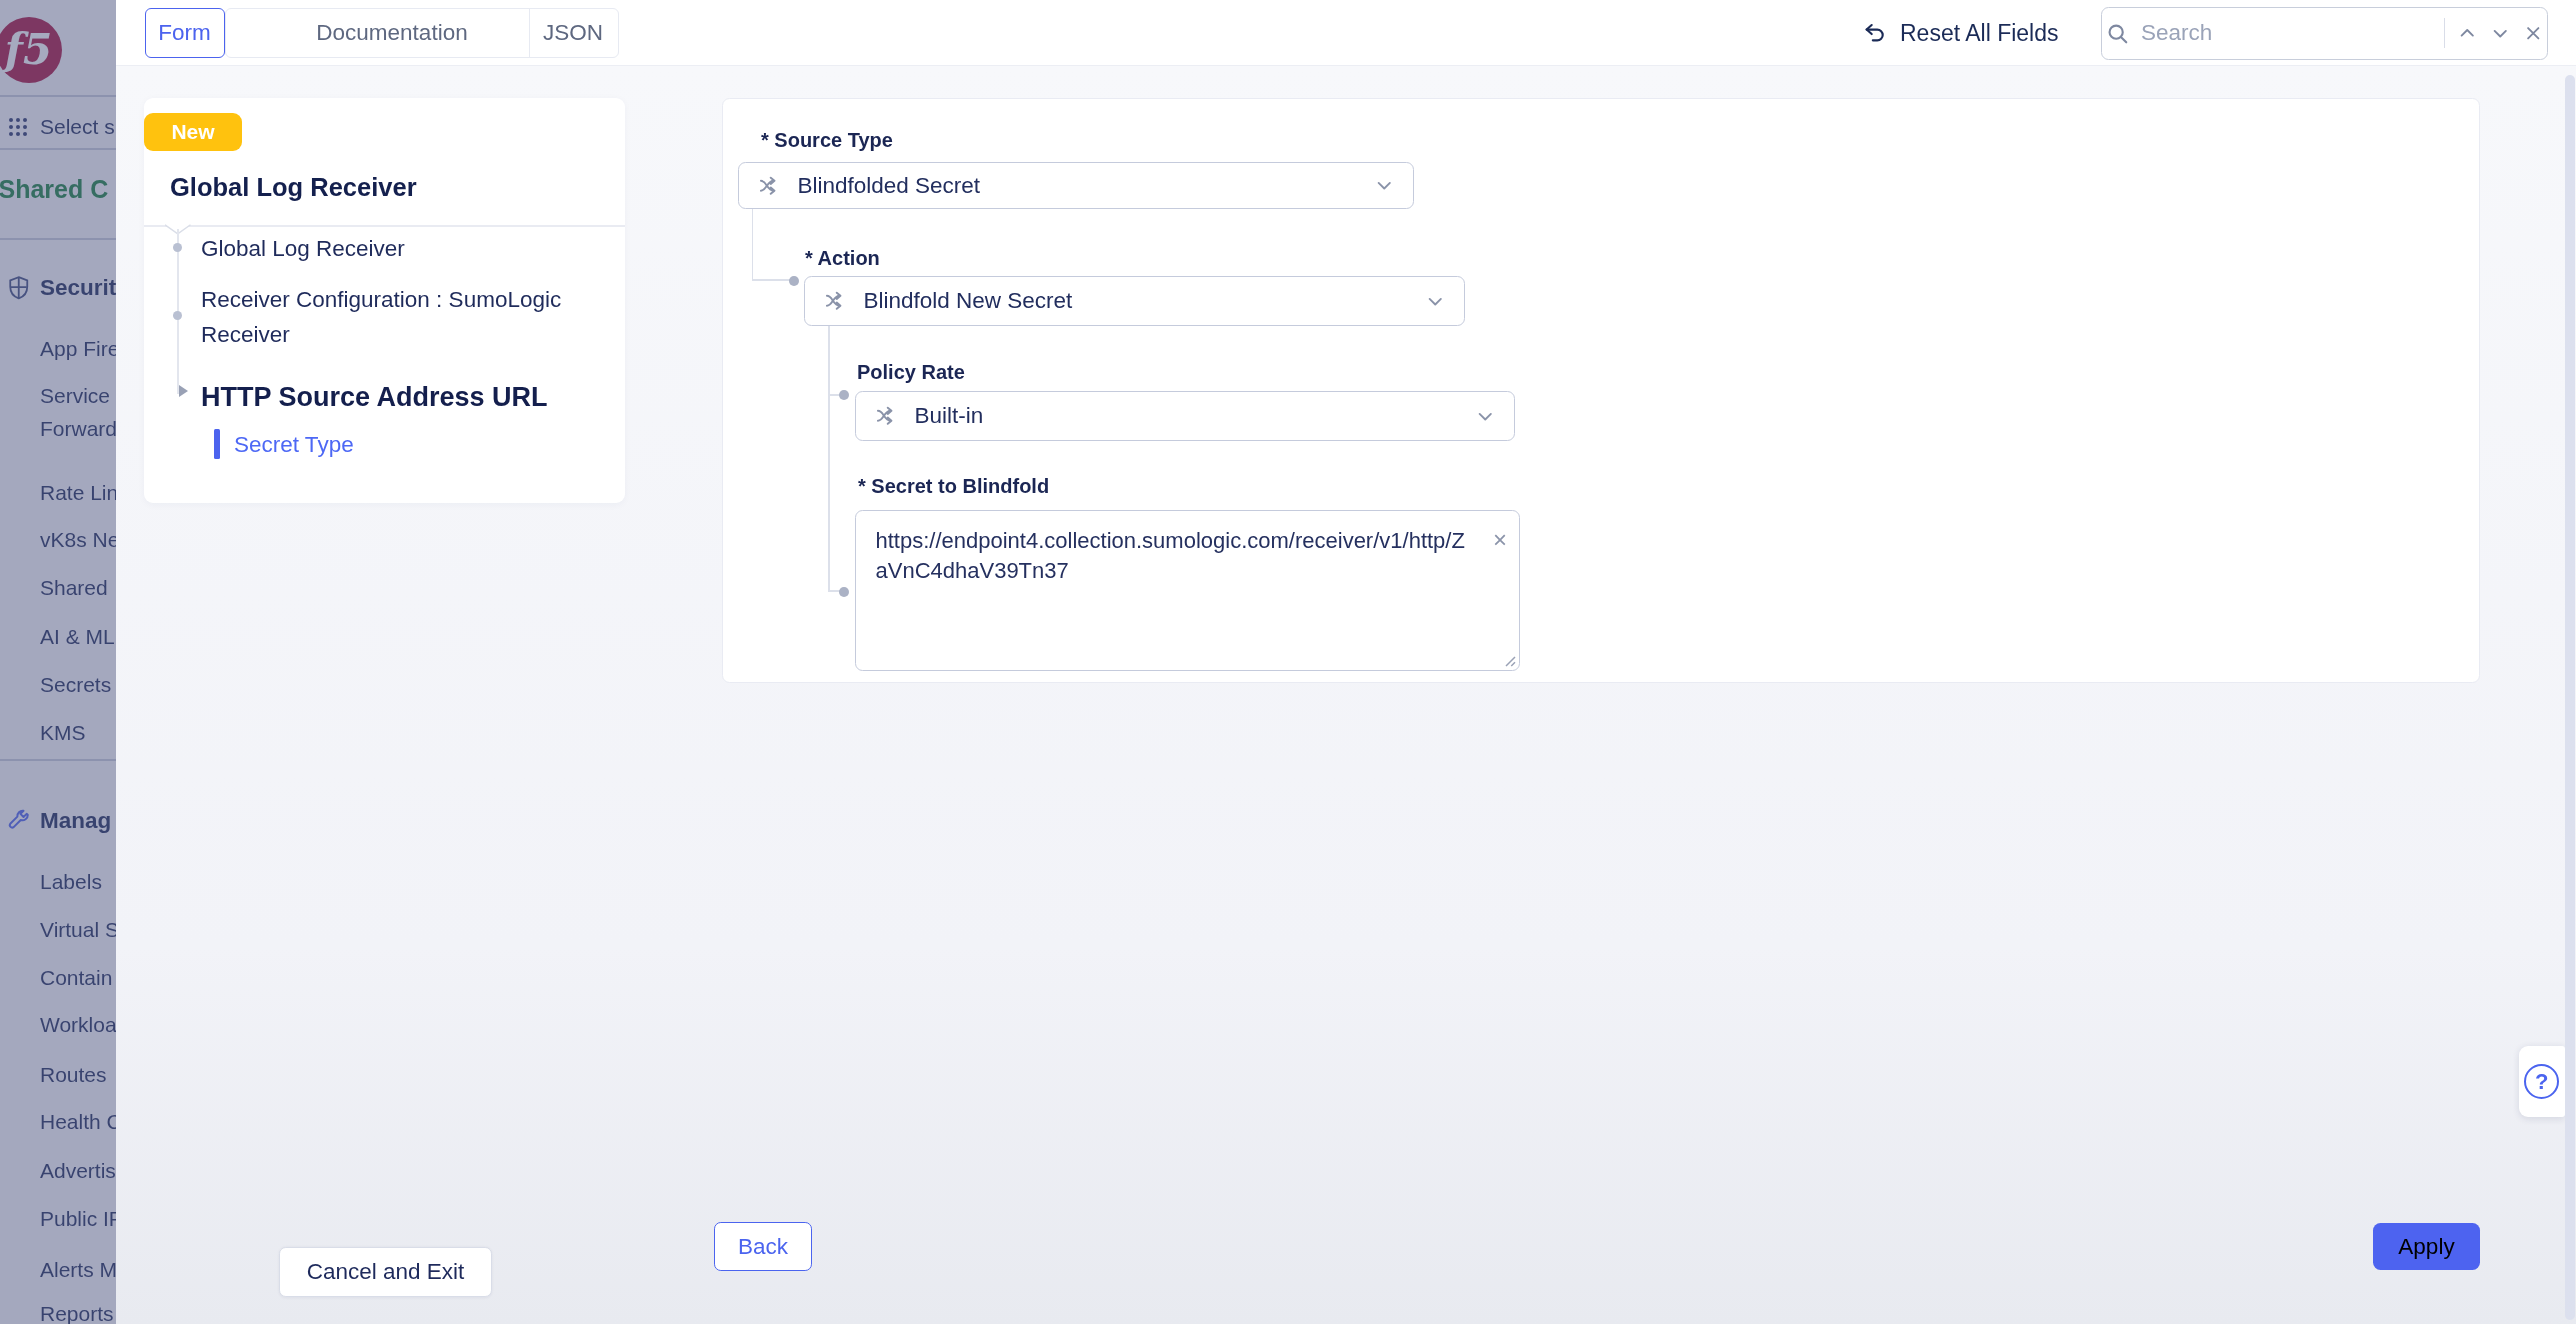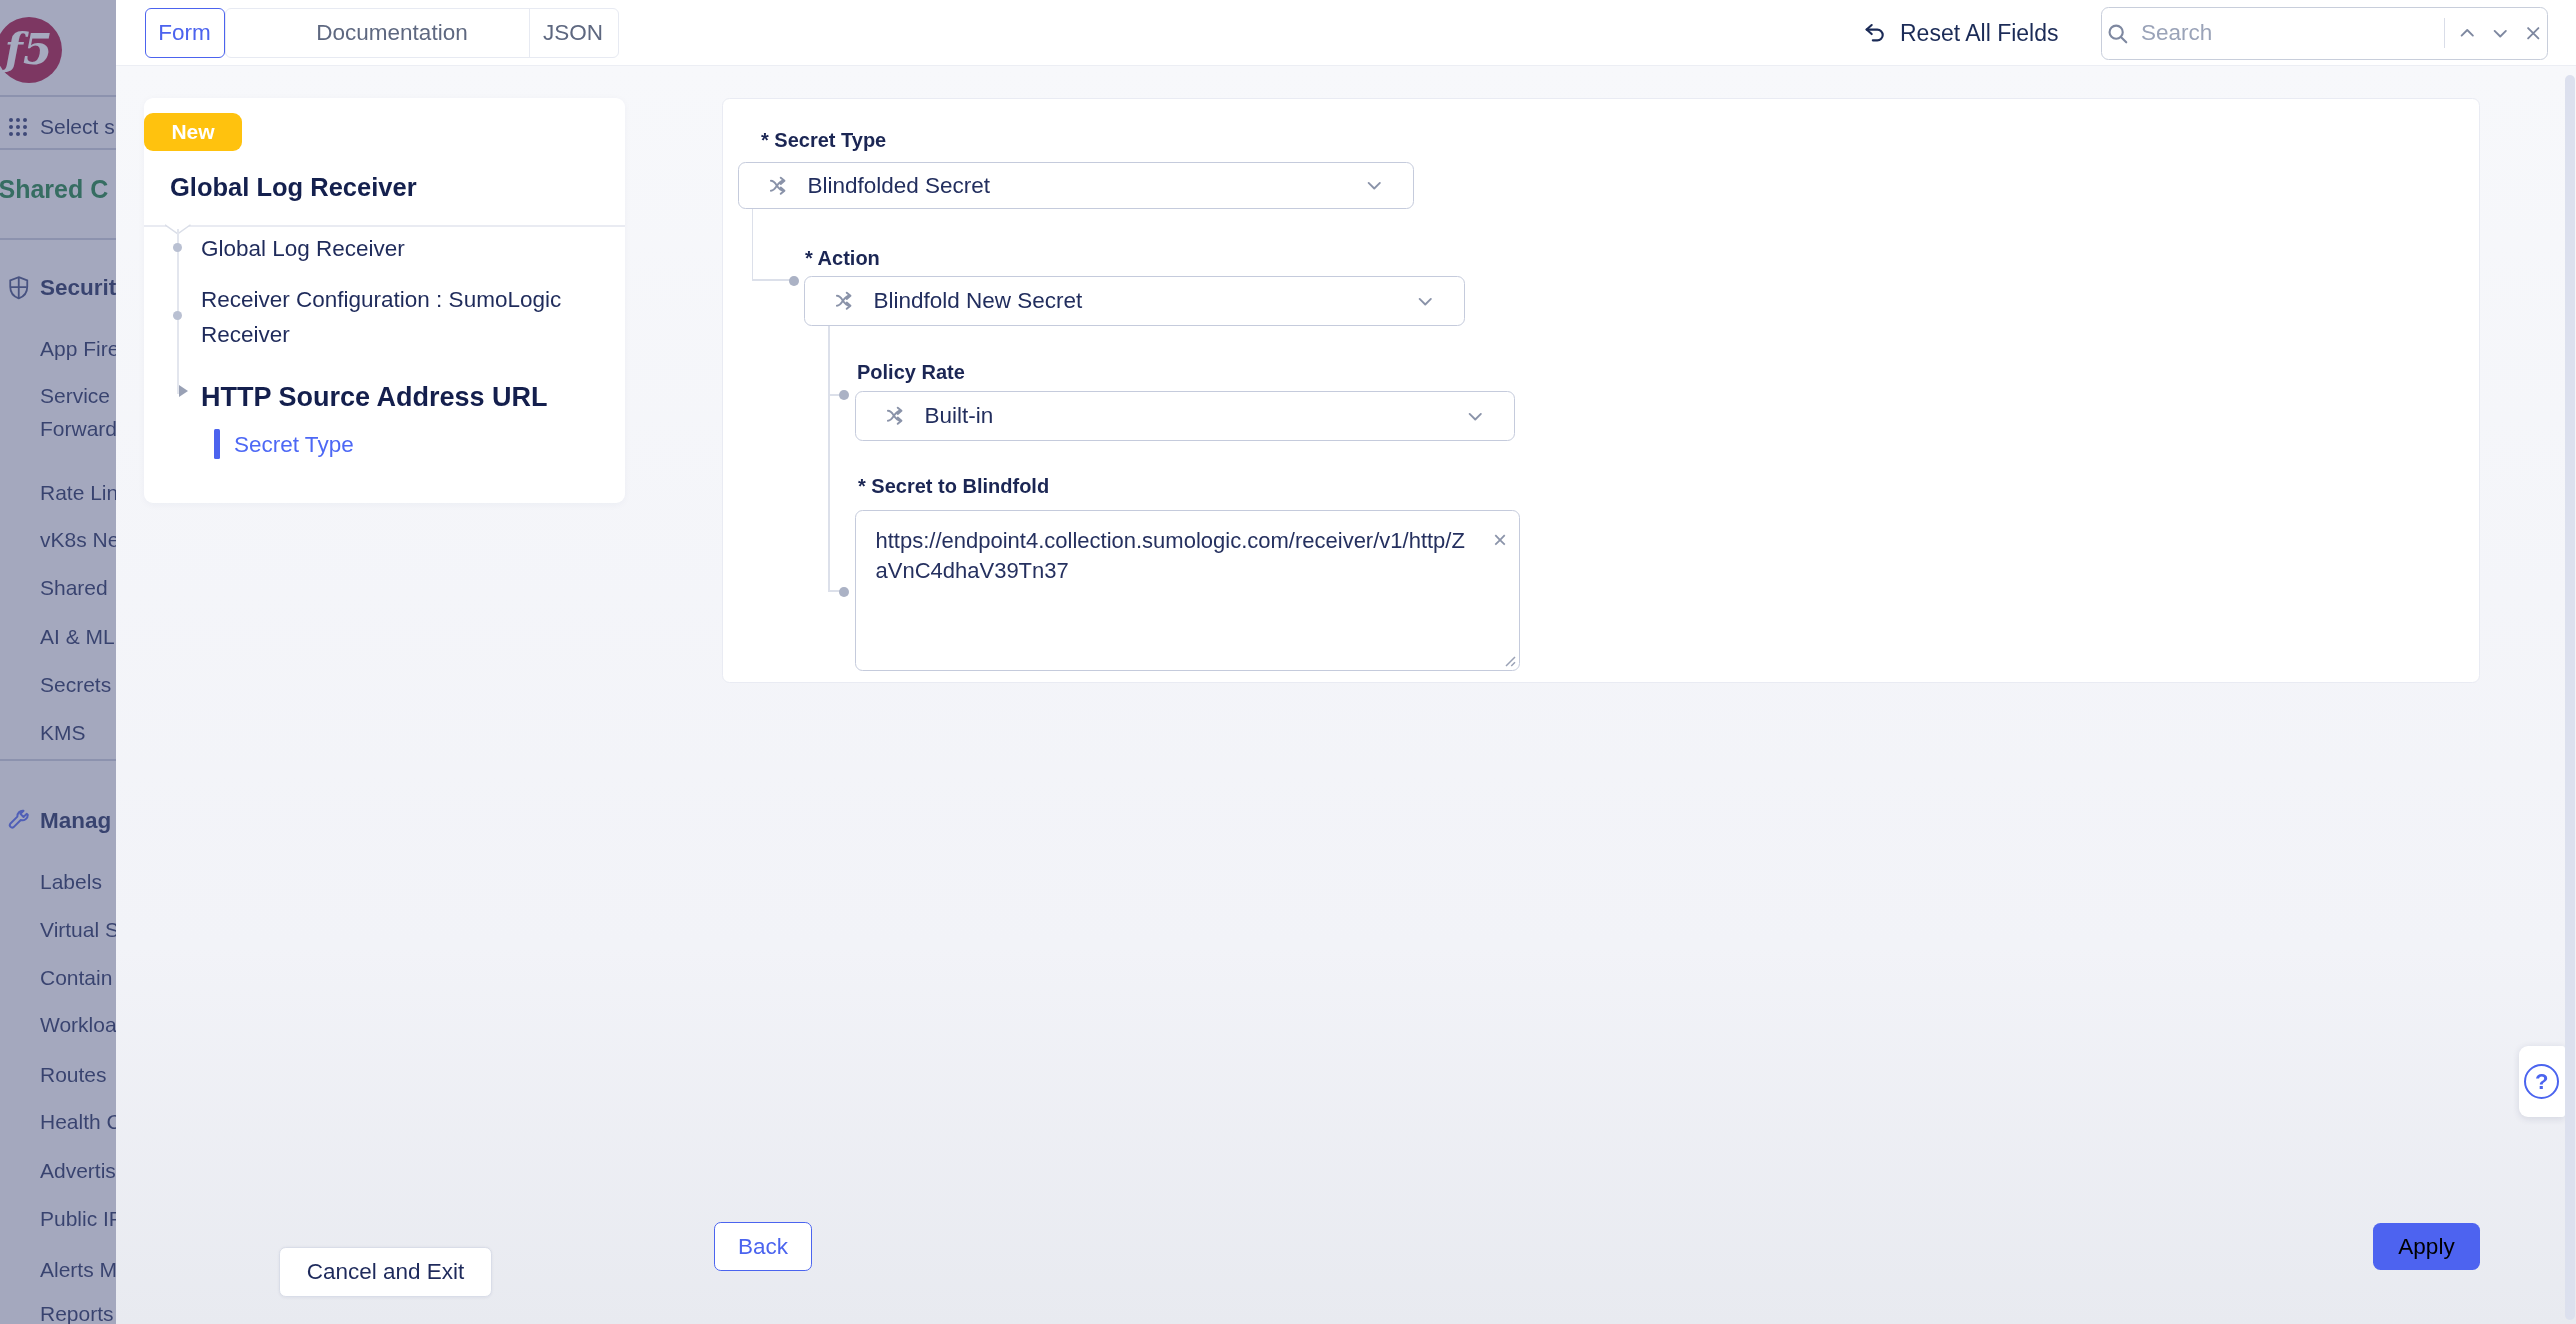--- a/index.html
+++ b/index.html
@@ -62,21 +62,21 @@
                 border-top:6.8px solid transparent; border-bottom:6.8px solid transparent; }
   .tree-item-big { font-size:27px; font-weight:600; color:#141F4D; }
   .tree-active-bar { position:absolute; left:70px; top:331px; width:6px; height:30px; background:#4C63EE; border-radius:1.5px; }
   .tree-item-active { color:#4D68F5; }
 
   
   .form-card { position:absolute; left:606px; top:32px; width:1758px; height:585px; background:#fff;
                border:1.1px solid #E9EBF3; border-radius:7.5px; }
   .field-label { position:absolute; font-size:20px; font-weight:700; color:#1B2654; white-space:nowrap; }
   .dropdown { position:absolute; height:50px; border:1.5px solid #C5CBDC; border-radius:7.5px; background:#fff;
-              display:flex; align-items:center; padding:0 28px; gap:15px; cursor:pointer; }
+              display:flex; align-items:center; padding:0 18px; gap:15px; cursor:pointer; }
   .dd-value { flex:1; font-size:22.5px; color:#222E5E; white-space:nowrap; overflow:hidden; }
   .conn-v { position:absolute; width:1.5px; background:#DCE0EA; }
   .conn-h { position:absolute; height:1.5px; background:#DCE0EA; }
   .conn-dot { position:absolute; width:9.8px; height:9.8px; border-radius:50%; background:#ABB2C5; }
   .textarea-wrap { position:absolute; left:132px; top:411px; width:665px; height:161px; border:1.5px solid #C5CBDC;
                    border-radius:7.5px; background:#fff; }
   .textarea-wrap textarea { position:absolute; inset:0; border:none; outline:none; resize:none; background:transparent;
                    padding:15px 48px 15px 19.5px; font-family:"Liberation Sans", sans-serif; font-size:22px;
                    line-height:30px; color:#25305F; word-break:break-all; overflow:hidden; }
   .clear-x { position:absolute; right:12px; top:16.5px; color:#8B94AA; font-size:24px; line-height:1; cursor:pointer; }
@@ -276,21 +276,21 @@
 
       <span class="tree-arrow" style="top:287px"></span>
       <div class="tree-item tree-item-big" style="top:284px">HTTP Source Address URL</div>
 
       <span class="tree-active-bar"></span>
       <div class="tree-item tree-item-active" style="left:90px;top:334px">Secret Type</div>
     </div>
 
     <div class="form-card">
 
-      <div class="field-label" style="left:38px;top:30px">* Secret Type</div>
+      <div class="field-label" style="left:38px;top:30px">* Source Type</div>
       <div class="dropdown" style="left:15px;top:63px;width:676px;height:47px">
         <span>
           <svg width="25.5" height="25.5" viewBox="0 0 26 26" fill="none" stroke="#8A93A9" stroke-width="2" stroke-linecap="round" stroke-linejoin="round">
             <path d="M4 18 C10 18 10 8 17 8 M14 4.8 L17.8 8 L14 11.2"></path>
             <path d="M4 8 C10 8 10 18 17 18 M14 14.8 L17.8 18 L14 21.2"></path>
           </svg>
         </span>
         <span class="dd-value">Blindfolded Secret</span>
         <span>
           <svg width="22.5" height="22.5" viewBox="0 0 24 24" fill="none" stroke="#8A93A9" stroke-width="2" stroke-linecap="round" stroke-linejoin="round">

